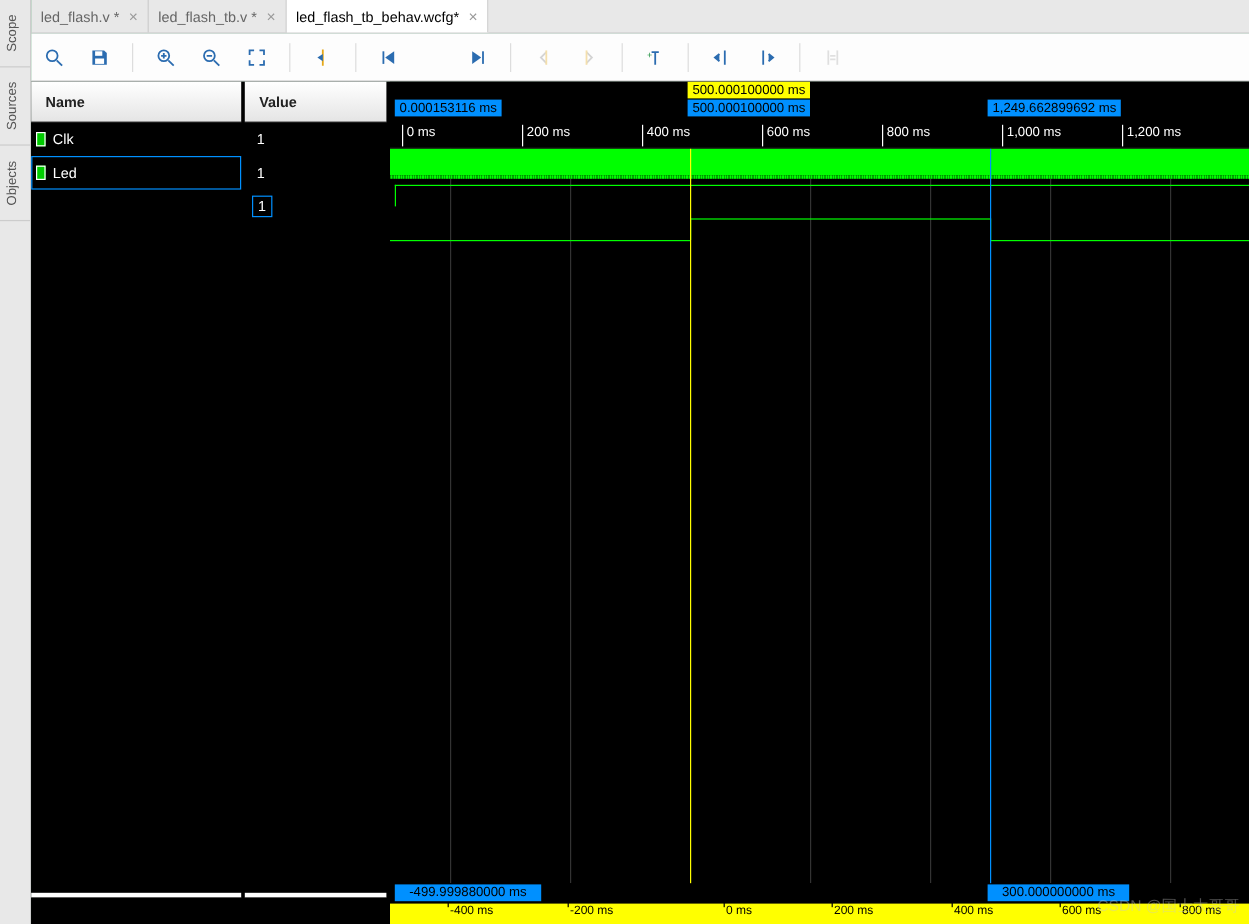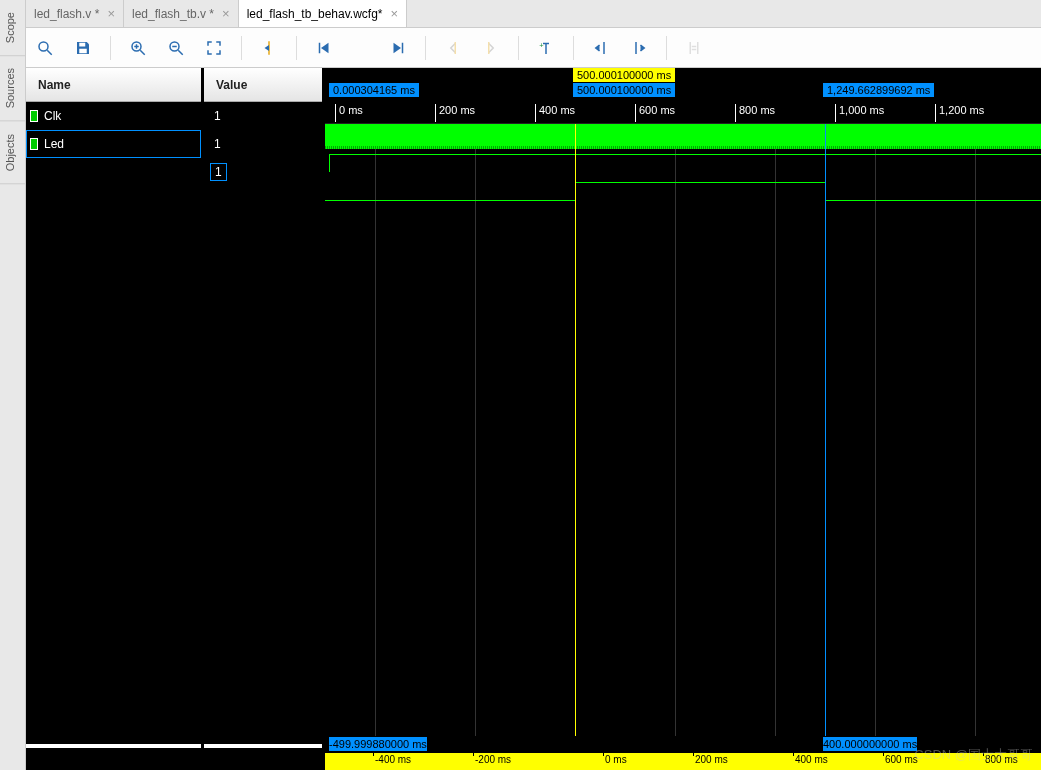--- a/index.html
+++ b/index.html
@@ -56,21 +56,21 @@
 .wv-row { position: absolute; left: 0; right: 0; height: 26px; }
 .wv-clk { top: 0; background: #00ff00; height: 22px; }
 .wv-clk::after { content:''; position:absolute; left:0; right:0; bottom:-3px; height:3px; background: repeating-linear-gradient(90deg,#0a0,#0a0 1px,#00ff00 1px,#00ff00 2px); }
 .wv-rst { top: 28px; height: 22px; }
 .wv-rst .seg { position: absolute; height: 1px; background: #00ff00; }
 .wv-led { top: 56px; height: 22px; }
 .wv-led .seg { position: absolute; height: 1px; background: #00ff00; }
 .trans { position: absolute; width: 1px; background: #00ff00; }
 
 .ruler-bottom { height: 34px; background: #000; position: relative; font-family: monospace; font-size: 11px; color: #000; }
-.rb-marker { position: absolute; top: 1px; padding: 1px 0; background: #0090ff; }
+.rb-marker { position: absolute; top: 1px; padding: 1px 12px; background: #0090ff; }
 .rb-scale { position: absolute; left: 0; right: 0; top: 17px; height: 17px; background: #ffff00; }
 .rb-tick { position: absolute; top: 1px; font-size: 10px; }
 .rb-tick::before { content:''; position:absolute; left:-2px; top:-2px; height:4px; width:1px; background:#000; }
 
 .watermark { position: absolute; right: 8px; bottom: 6px; color: rgba(200,200,200,0.4); font-size: 13px; z-index: 20; }
 </style>
 </head>
 <body>
 
 <div class="side-tabs">
@@ -226,21 +226,21 @@
         <div class="val-row selected">
             <span class="vbox">1</span>
           </div>
       </div>
       <div class="panel-gap"></div>
       <div style="height:22px;background:#000"></div>
     </div>
 
     <div class="wave">
       <div class="marker-bar">
-        <div class="marker blue" style="left:4px;top:15px">0.000304165 ms</div>
+        <div class="marker blue" style="left:4px;top:15px">0.000153116 ms</div>
         <div class="marker yellow2" style="left:248px">500.000100000 ms</div>
         <div class="marker blue2" style="left:248px">500.000100000 ms</div>
         <div class="marker blue" style="left:498px;top:15px">1,249.662899692 ms</div>
       </div>
       <div class="ruler" id="ruler-top">
           <div class="tick" style="left: 10px;">0 ms</div>
           <div class="tick" style="left: 110px;">200 ms</div>
           <div class="tick" style="left: 210px;">400 ms</div>
           <div class="tick" style="left: 310px;">600 ms</div>
           <div class="tick" style="left: 410px;">800 ms</div>
@@ -265,21 +265,21 @@
         <div class="wv-row wv-led">
           <div class="seg" style="left:0;width:250px;top:20px"></div>
           <div class="trans" style="left:250px;top:2px;height:18px"></div>
           <div class="seg" style="left:250px;width:250px;top:2px"></div>
           <div class="trans" style="left:500px;top:2px;height:18px"></div>
           <div class="seg" style="left:500px;right:0;top:20px"></div>
         </div>
       </div>
       <div class="ruler-bottom">
         <div class="rb-marker" style="left:4px">-499.999880000 ms</div>
-        <div class="rb-marker" style="left:498px">400.000000000 ms</div>
+        <div class="rb-marker" style="left:498px">300.000000000 ms</div>
         <div class="rb-scale" id="ruler-bottom-scale">
             <div class="rb-tick" style="left: 50px; text-align: center;">-400 ms</div>
             <div class="rb-tick" style="left: 150px;">-200 ms</div>
             <div class="rb-tick" style="left: 280px;">0 ms</div>
             <div class="rb-tick" style="left: 370px;">200 ms</div>
             <div class="rb-tick" style="left: 470px;">400 ms</div>
             <div class="rb-tick" style="left: 560px;">600 ms</div>
             <div class="rb-tick" style="left: 660px;">800 ms</div>
           </div>
       </div>

